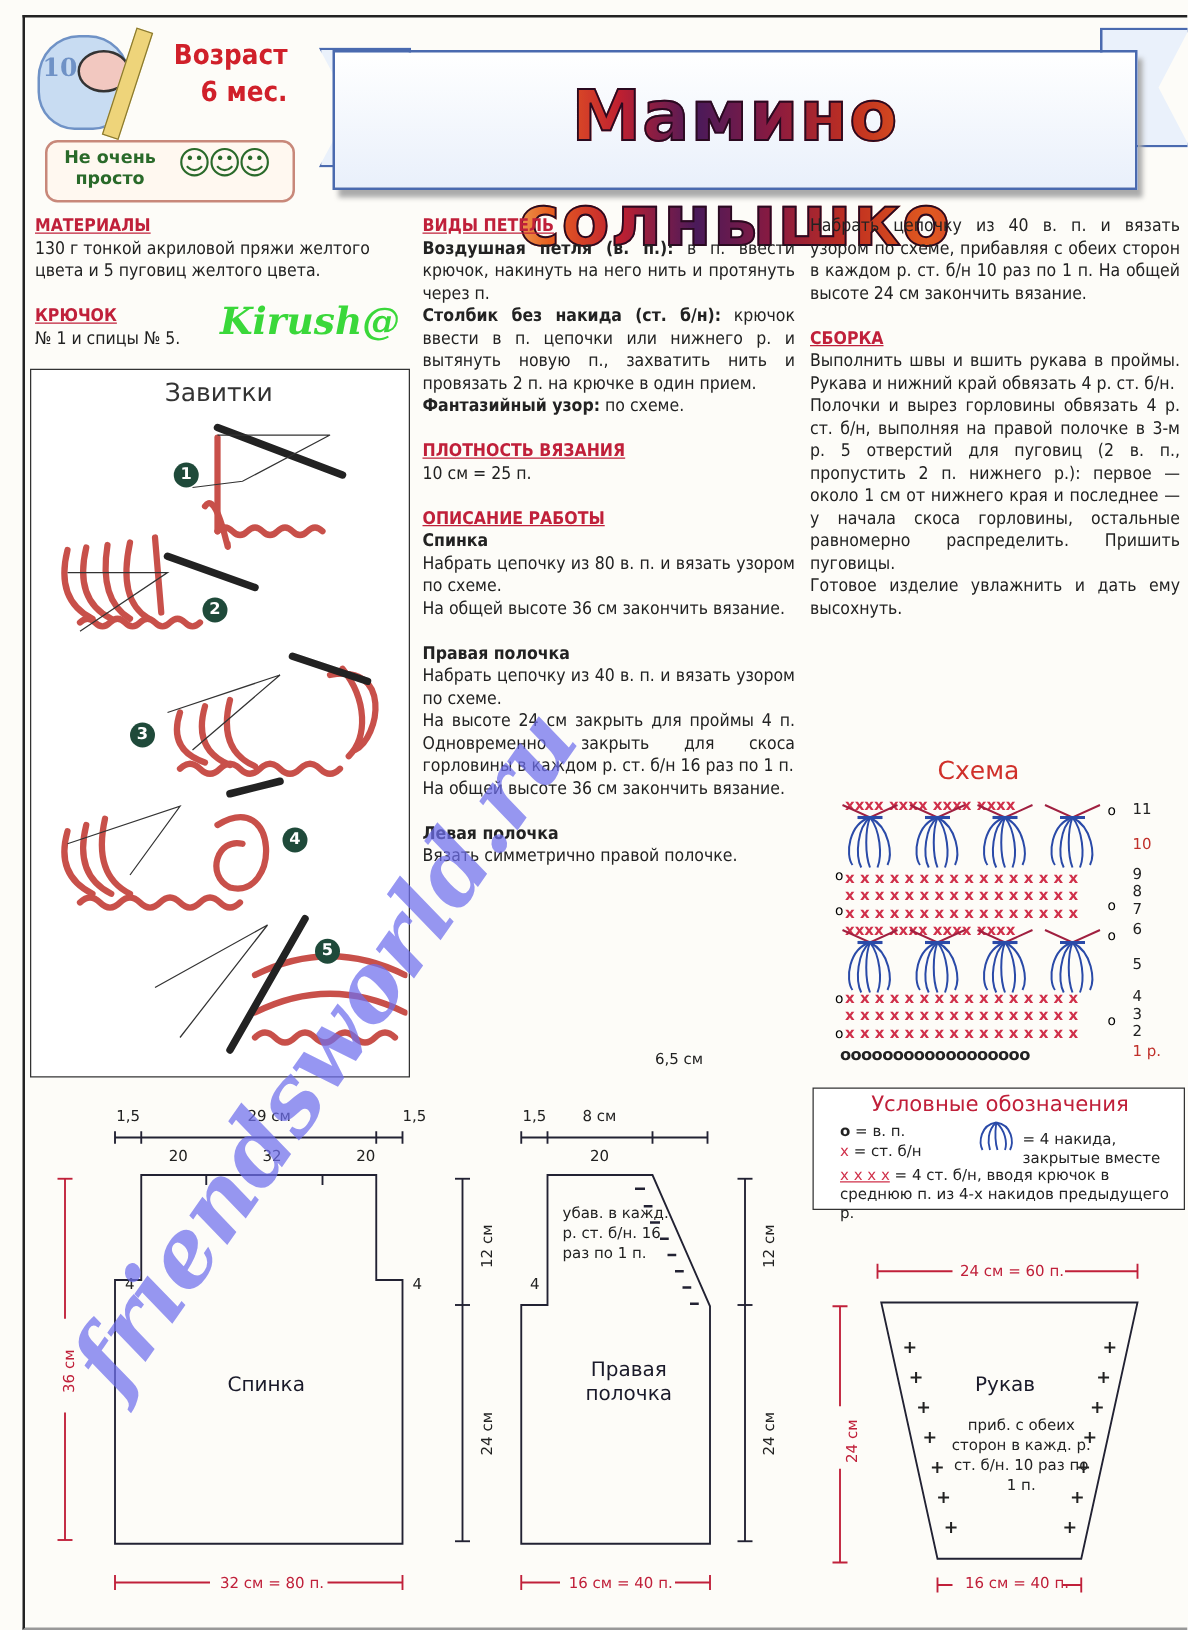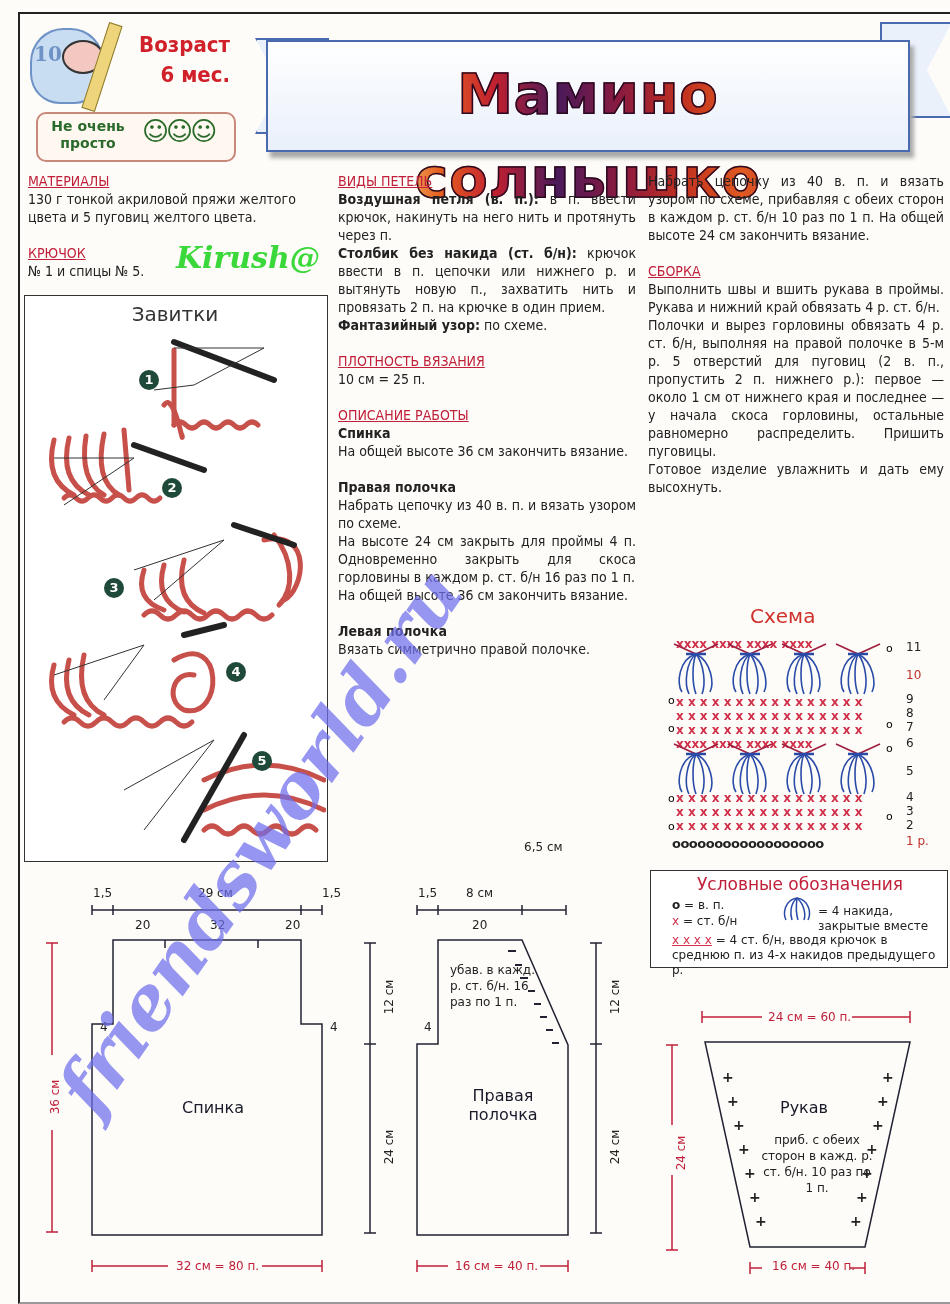--- a/index.html
+++ b/index.html
@@ -16,21 +16,21 @@
   .difficulty-text{left:48px;top:118px;width:80px;text-align:center;font:bold 14px/17px "DejaVu Sans",sans-serif;color:#2a6a2a;}
   .babies{left:142px;top:116px;color:#2a6a2a;font-size:26px;letter-spacing:-3px;}
   .banner-flap-l{left:255px;top:38px;width:70px;height:92px;background:#eaf1fb;border:2px solid #4a6aaf;clip-path:polygon(0 0,100% 0,100% 100%,0 100%,35% 50%);}
   .banner-flap-r{left:880px;top:22px;width:68px;height:92px;background:#eaf1fb;border:2px solid #4a6aaf;clip-path:polygon(0 0,100% 0,65% 50%,100% 100%,0 100%);}
   .banner{left:266px;top:40px;width:640px;height:108px;background:linear-gradient(#fff,#e9f0fb);border:2px solid #4a6aaf;box-shadow:4px 6px 4px #aaa;}
   .title{left:278px;top:52px;width:620px;text-align:center;font:900 56px/84px "DejaVu Sans",sans-serif;letter-spacing:1px;
     background:linear-gradient(90deg,#5a1e6e 0%,#d0a0c0 10%,#f0d080 18%,#e86020 26%,#c02030 35%,#4a1a5a 45%,#8a1a40 55%,#c03020 65%,#e05a20 75%,#c01a40 88%,#a01a50 100%);
     -webkit-background-clip:text;background-clip:text;color:transparent;-webkit-text-stroke:1.5px #2a0a20;}
   
   .col{position:absolute;font:14px/18px "DejaVu Sans Condensed","DejaVu Sans",sans-serif;color:#222;text-align:justify;}
-  .h{color:#c0203a;font-weight:normal;text-decoration:underline;display:block;}
+  .h{color:#c0203a;font-weight:bold;text-decoration:underline;display:block;}
   .sub{font-weight:bold;display:block;}
   .p{display:block;}
   .gap{display:block;height:18px;}
   .kirusha{left:176px;top:240px;color:#3ad83a;font:italic bold 30px "DejaVu Serif",serif;}
   
   .zav-box{left:24px;top:295px;width:302px;height:565px;border:1.5px solid #333;background:#fff;}
   .zav-title{left:24px;top:302px;width:302px;text-align:center;font:20px "DejaVu Sans",sans-serif;color:#333;}
   .step{width:20px;height:20px;border-radius:50%;background:#1f4a3a;color:#fff;font:bold 13px/20px "DejaVu Sans",sans-serif;text-align:center;}
   
   .schema-title{left:750px;top:604px;color:#d0302a;font:20px "DejaVu Sans",sans-serif;}
@@ -124,37 +124,38 @@
   <span class="h">ВИДЫ ПЕТЕЛЬ</span>
   <span class="p"><b>Воздушная петля (в. п.):</b><span> в п. ввести крючок, накинуть на него нить и протянуть через п.</span></span>
   <span class="p"><b>Столбик без накида (ст. б/н):</b><span> крючок ввести в п. цепочки или нижнего р. и вытянуть новую п., захватить нить и провязать 2 п. на крючке в один прием.</span></span>
   <span class="p"><b>Фантазийный узор:</b><span> по схеме.</span></span>
   <span class="gap"></span>
   <span class="h">ПЛОТНОСТЬ ВЯЗАНИЯ</span>
   <span class="p">10 см = 25 п.</span>
   <span class="gap"></span>
   <span class="h">ОПИСАНИЕ РАБОТЫ</span>
   <span class="sub">Спинка</span>
+  <span class="p">Набрать цепочку из 80 в. п. и вязать узором по схеме.</span>
   <span class="p">На общей высоте 36 см закончить вязание.</span>
   <span class="gap"></span>
   <span class="sub">Правая полочка</span>
   <span class="p">Набрать цепочку из 40 в. п. и вязать узором по схеме.</span>
   <span class="p">На высоте 24 см закрыть для проймы 4 п. Одновременно закрыть для скоса горловины в каждом р. ст. б/н 16 раз по 1 п.</span>
   <span class="p">На общей высоте 36 см закончить вязание.</span>
   <span class="gap"></span>
   <span class="sub">Левая полочка</span>
   <span class="p">Вязать симметрично правой полочке.</span>
 </div>
 
 <div class="col" style="left:648px;top:172px;width:296px;">
   <span class="p">Набрать цепочку из 40 в. п. и вязать узором по схеме, прибавляя с обеих сторон в каждом р. ст. б/н 10 раз по 1 п. На общей высоте 24 см закончить вязание.</span>
   <span class="gap"></span>
   <span class="h">СБОРКА</span>
   <span class="p">Выполнить швы и вшить рукава в проймы. Рукава и нижний край обвязать 4 р. ст. б/н.</span>
-  <span class="p">Полочки и вырез горловины обвязать 4 р. ст. б/н, выполняя на правой полочке в 5-м р. 5 отверстий для пуговиц (2 в. п., пропустить 2 п. нижнего р.): первое — около 1 см от нижнего края и последнее — у начала скоса горловины, остальные равномерно распределить. Пришить пуговицы.</span>
+  <span class="p">Полочки и вырез горловины обвязать 4 р. ст. б/н, выполняя на правой полочке в 3-м р. 5 отверстий для пуговиц (2 в. п., пропустить 2 п. нижнего р.): первое — около 1 см от нижнего края и последнее — у начала скоса горловины, остальные равномерно распределить. Пришить пуговицы.</span>
   <span class="p">Готовое изделие увлажнить и дать ему высохнуть.</span>
 </div>
 
 <div class="abs schema-title">Схема</div>
 <svg class="abs" style="left:668px;top:636px" width="232" height="216">
   <defs>
     <g id="xs">
         <text font-family="DejaVu Sans" font-size="12" font-weight="bold" fill="#d0304a">x x x x x x x x x x x x x x x x</text>
       </g>
     <g id="loopfan" stroke="#2a4aa8" stroke-width="1.6" fill="none">

